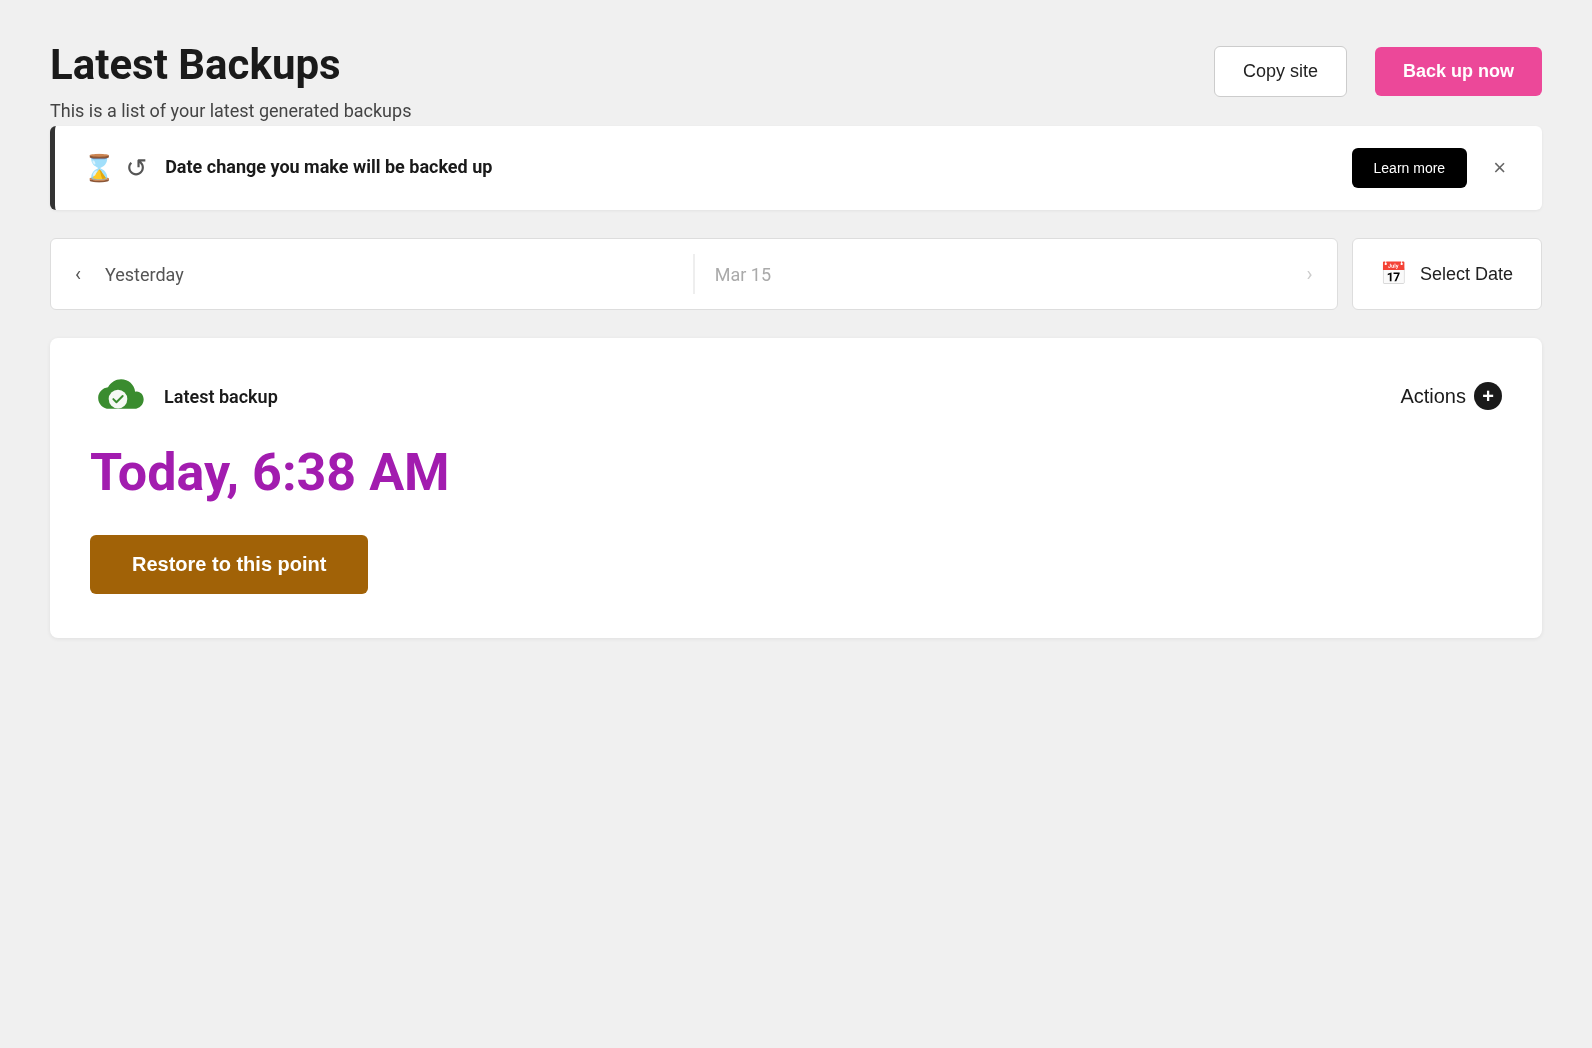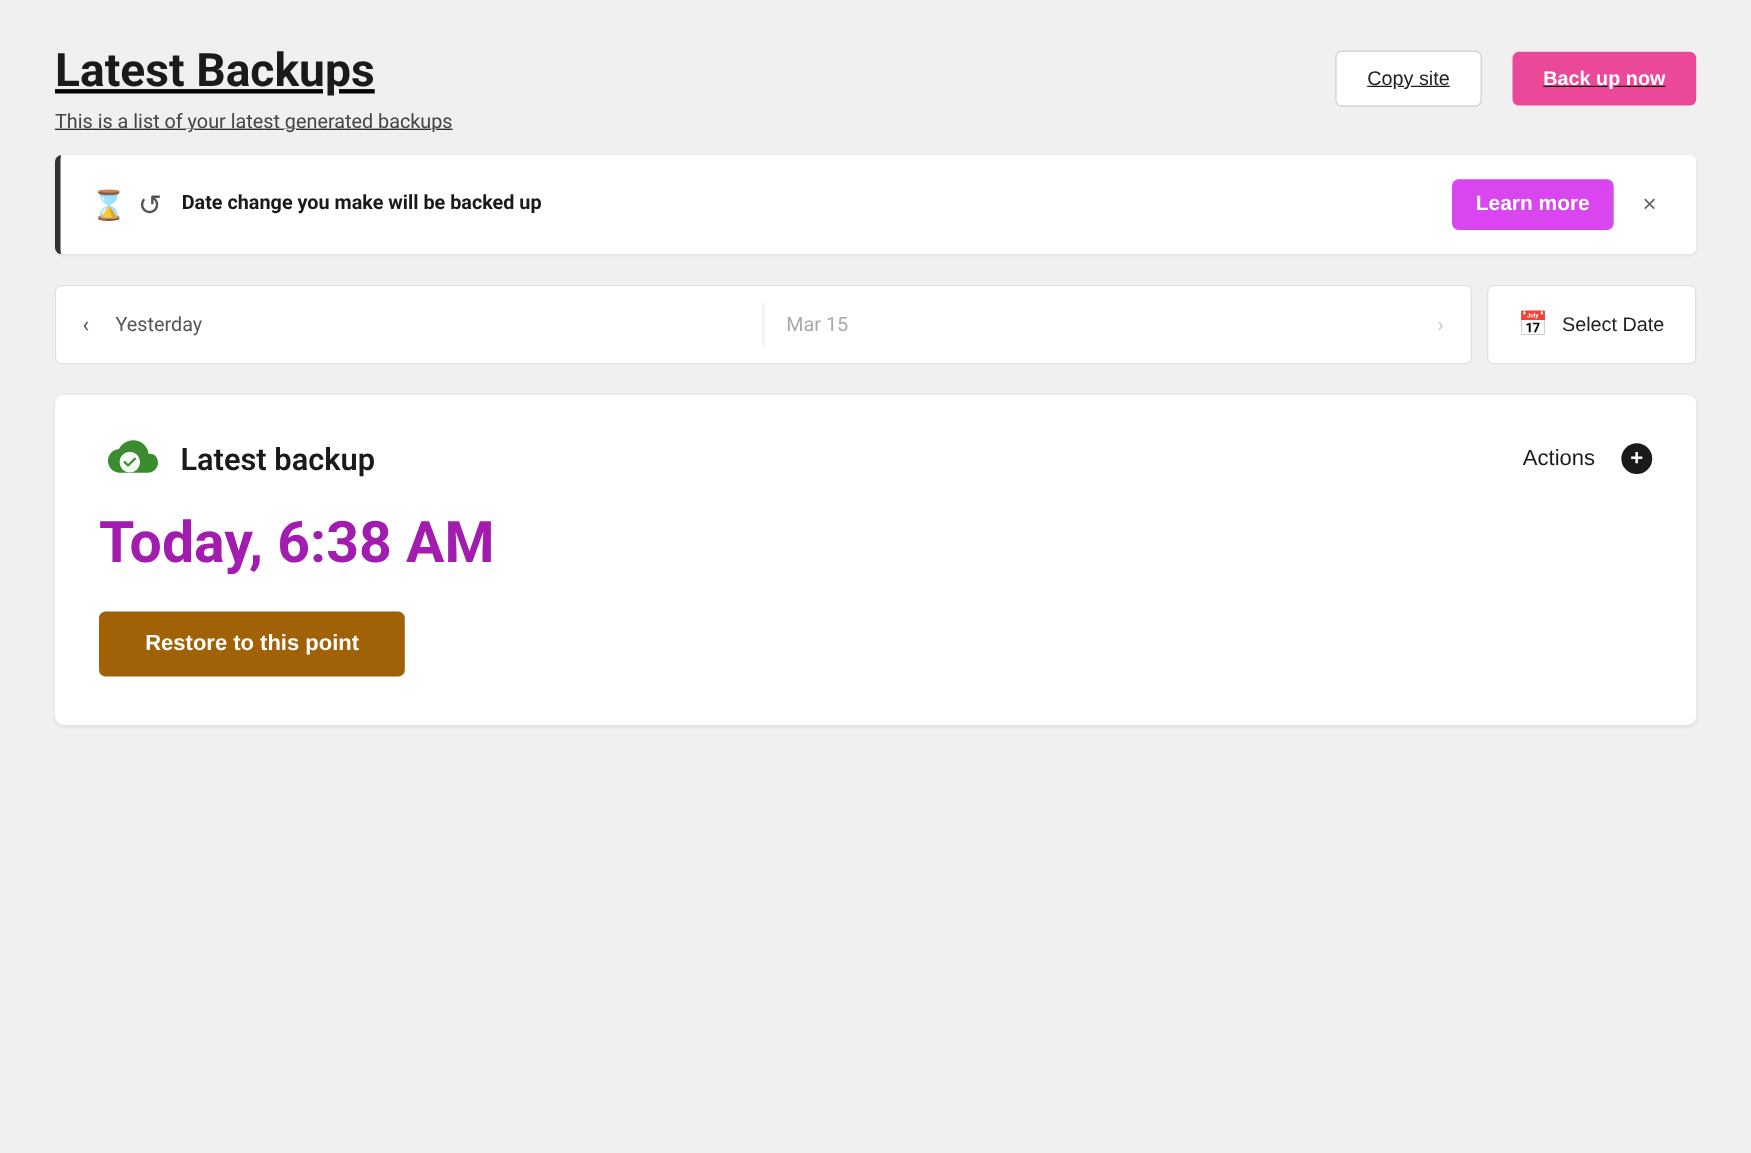--- a/index.html
+++ b/index.html
@@ -13,22 +13,21 @@
       font-family: -apple-system, BlinkMacSystemFont, 'Segoe UI', Roboto, Helvetica, Arial, sans-serif;
       width: 1592px;
       min-height: 1048px;
       padding: 40px 50px;
     }
 
     .header {
       display: flex;
       justify-content: space-between;
       align-items: flex-start;
-      margin-bottom: 20px;
-      text-decoration: underline;
+      margin-bottom: 5px;
     }
 
     .header-left h1 {
       font-size: 42px;
       font-weight: 700;
       color: #1a1a1a;
       line-height: 1.2;
     }
 
     .header-left p {
@@ -102,26 +101,26 @@
       display: block;
       margin-bottom: 4px;
     }
 
     .info-banner-text span {
       font-size: 15px;
       color: #666;
     }
 
     .btn-learn-more {
-      background: #d946ef;
+      background: #000000;
       border: none;
       border-radius: 6px;
       padding: 12px 22px;
-      font-size: 19px;
-      font-weight: 700;
+      font-size: 14px;
+      font-weight: 400;
       color: #fff;
       cursor: pointer;
       white-space: nowrap;
       flex-shrink: 0;
     }
 
     .close-btn {
       background: none;
       border: none;
       font-size: 22px;
@@ -229,29 +228,29 @@
       gap: 18px;
     }
 
     .cloud-check-icon {
       width: 56px;
       height: 44px;
       flex-shrink: 0;
     }
 
     .backup-label {
-      font-size: 28px;
+      font-size: 18px;
       font-weight: 600;
       color: #1a1a1a;
     }
 
     .actions-btn {
       display: flex;
       align-items: center;
-      gap: 24px;
+      gap: 8px;
       font-size: 20px;
       font-weight: 500;
       color: #1a1a1a;
       cursor: pointer;
       background: none;
       border: none;
     }
 
     .actions-icon {
       width: 28px;

